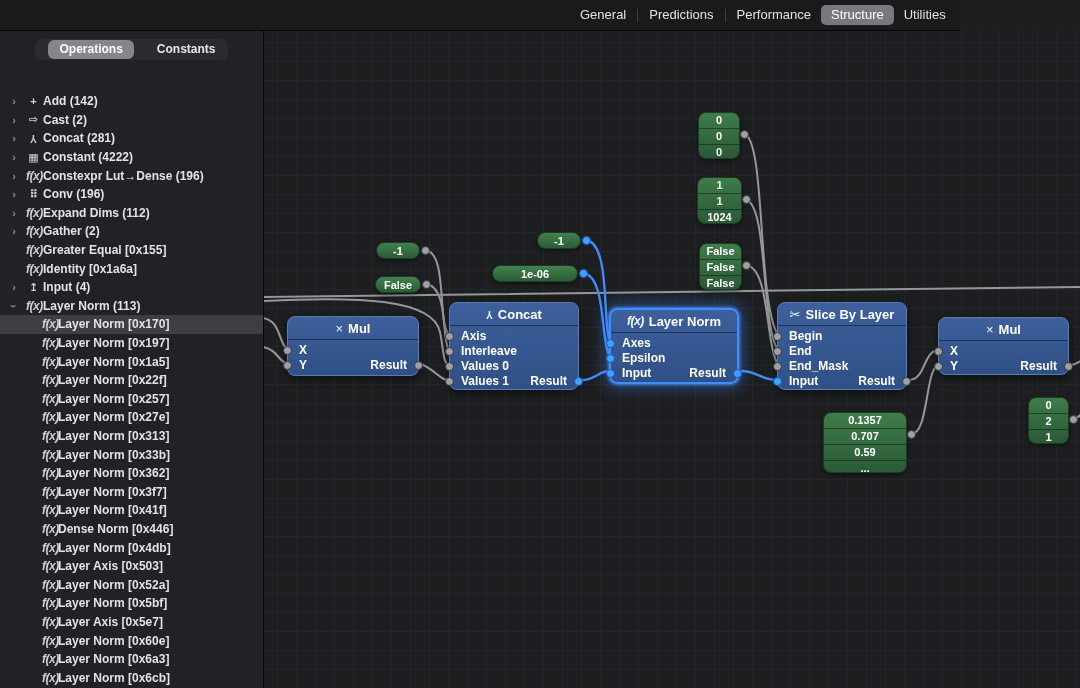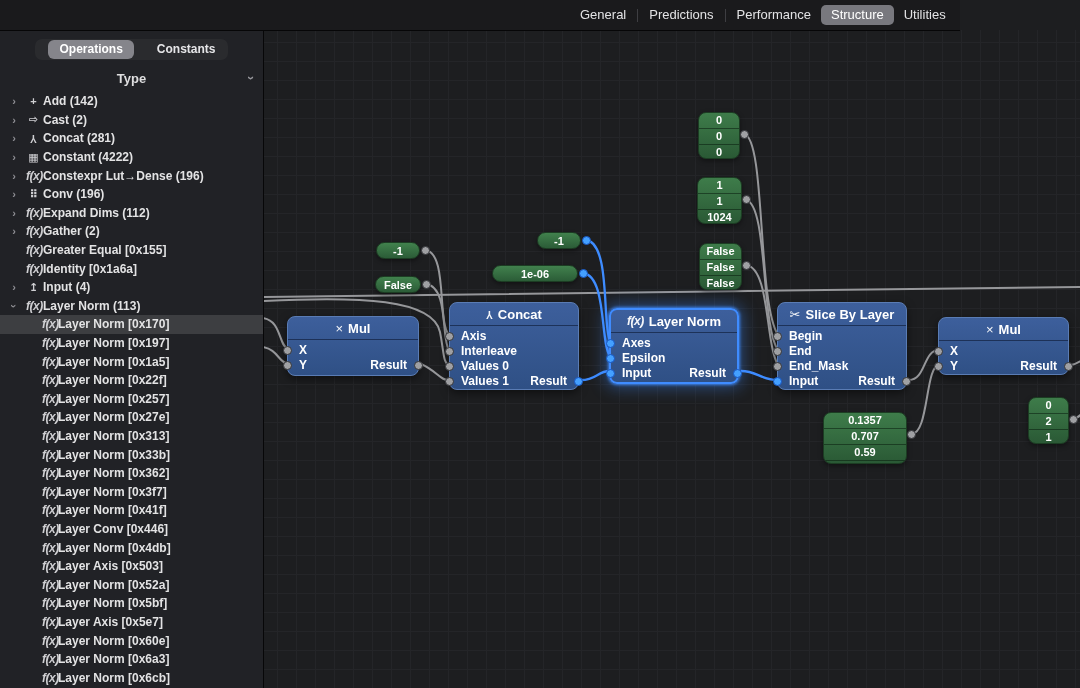--- a/index.html
+++ b/index.html
@@ -93,24 +93,20 @@
       </div>
   </div>
 
   <div class="sidebar">
     <div class="segwrap">
       <div class="segbox">
           <div class="seg sel">Operations</div>
           <div class="seg">Constants</div>
         </div>
     </div>
-    <div class="typerow">
-      <span>Type</span>
-      <span class="chev">›</span>
-    </div>
     <div class="tree">
         <div class="trow">
           <span class="dis">›</span>
           <span class="ticon">+</span>
           <span class="tlabel">Add (142)</span>
         </div>
         <div class="trow">
           <span class="dis">›</span>
           <span class="ticon">⇨</span>
           <span class="tlabel">Cast (2)</span>
@@ -202,21 +198,21 @@
         <div class="trow child">
           <span class="ticon fxg">f(x)</span>
           <span class="tlabel">Layer Norm [0x3f7]</span>
         </div>
         <div class="trow child">
           <span class="ticon fxg">f(x)</span>
           <span class="tlabel">Layer Norm [0x41f]</span>
         </div>
         <div class="trow child">
           <span class="ticon fxg">f(x)</span>
-          <span class="tlabel">Layer Conv [0x446]</span>
+          <span class="tlabel">Dense Norm [0x446]</span>
         </div>
         <div class="trow child">
           <span class="ticon fxg">f(x)</span>
           <span class="tlabel">Layer Norm [0x4db]</span>
         </div>
         <div class="trow child">
           <span class="ticon fxg">f(x)</span>
           <span class="tlabel">Layer Axis [0x503]</span>
         </div>
         <div class="trow child">
@@ -278,21 +274,21 @@
         <div class="srow">1</div>
         <div class="srow">1024</div>
       </div>
       <div class="cdot" style="left: 477.5px; top: 165px;"></div>
       <div class="stack" style="left: 435px; top: 213px; width: 43px; height: 47px;">
         <div class="srow">False</div>
         <div class="srow">False</div>
         <div class="srow">False</div>
       </div>
       <div class="cdot" style="left: 477.5px; top: 231px;"></div>
-      <div class="stack" style="left: 559px; top: 382px; width: 84px; height: 52px;">
+      <div class="stack" style="left: 559px; top: 382px; width: 84px; height: 61px;">
         <div class="srow">0.1357</div>
         <div class="srow">0.707</div>
         <div class="srow">0.59</div>
         <div class="srow">...</div>
       </div>
       <div class="cdot" style="left: 642.5px; top: 400px;"></div>
       <div class="stack" style="left: 764px; top: 367px; width: 41px; height: 47px;">
         <div class="srow">0</div>
         <div class="srow">2</div>
         <div class="srow">1</div>

